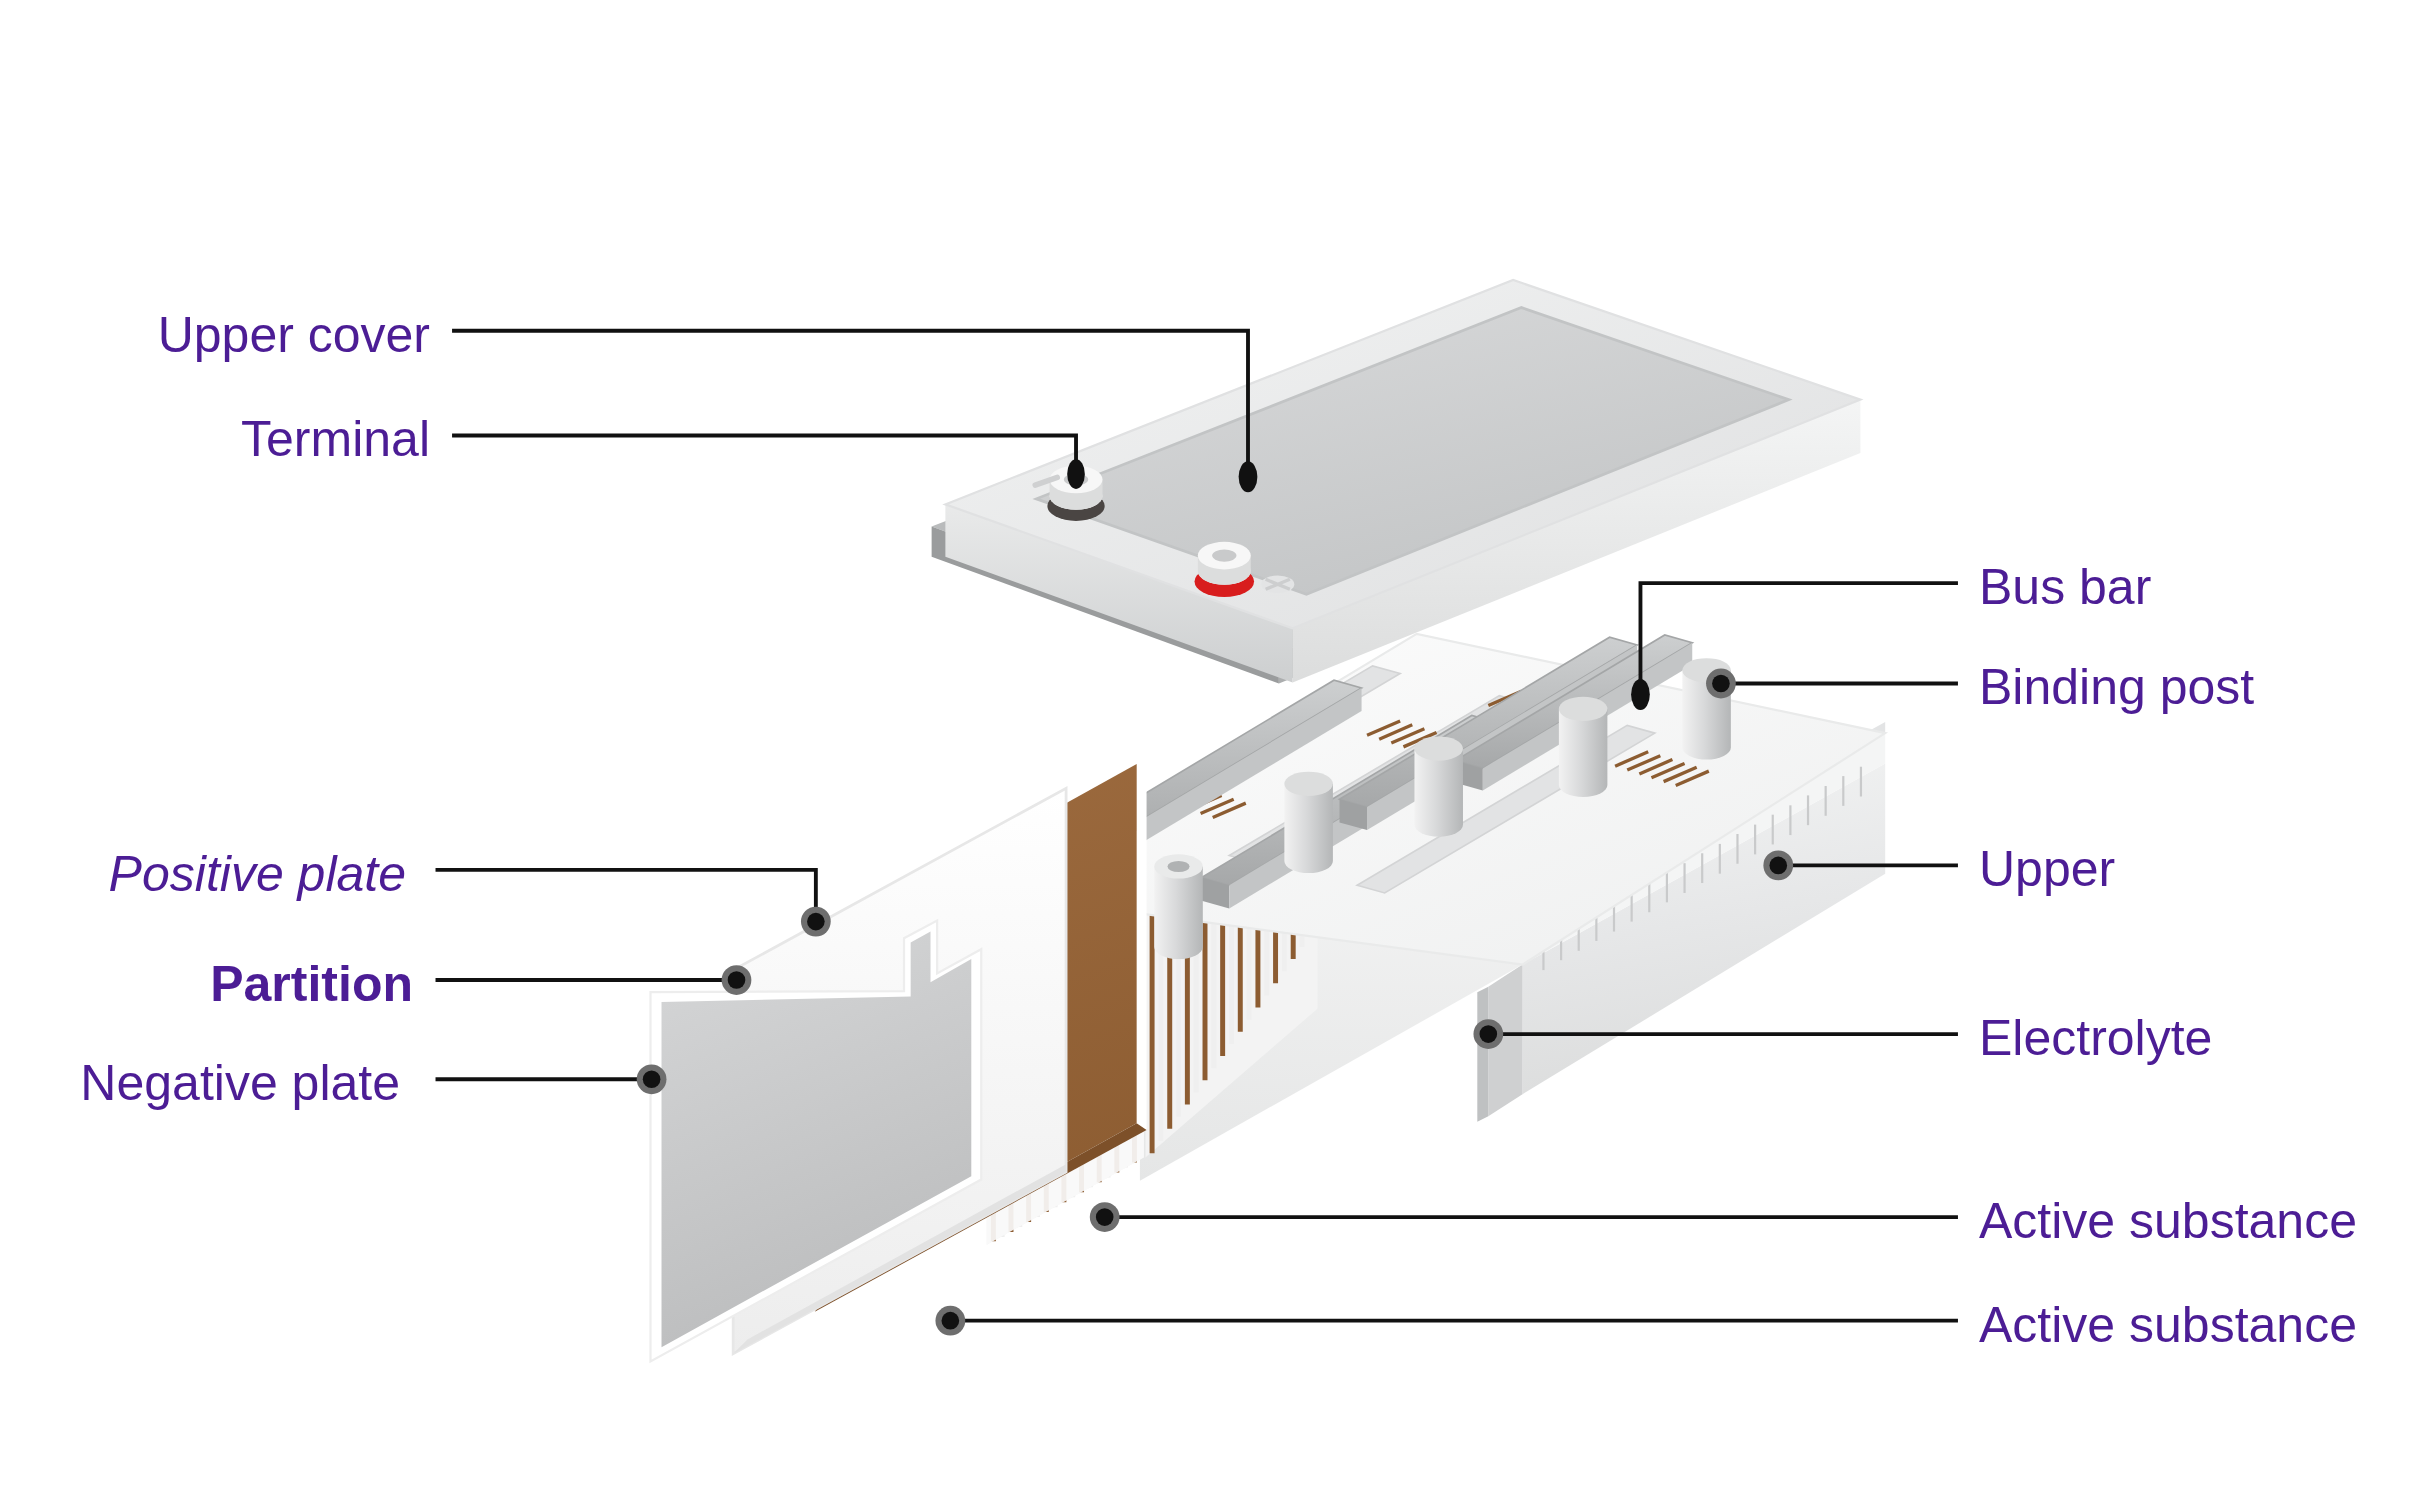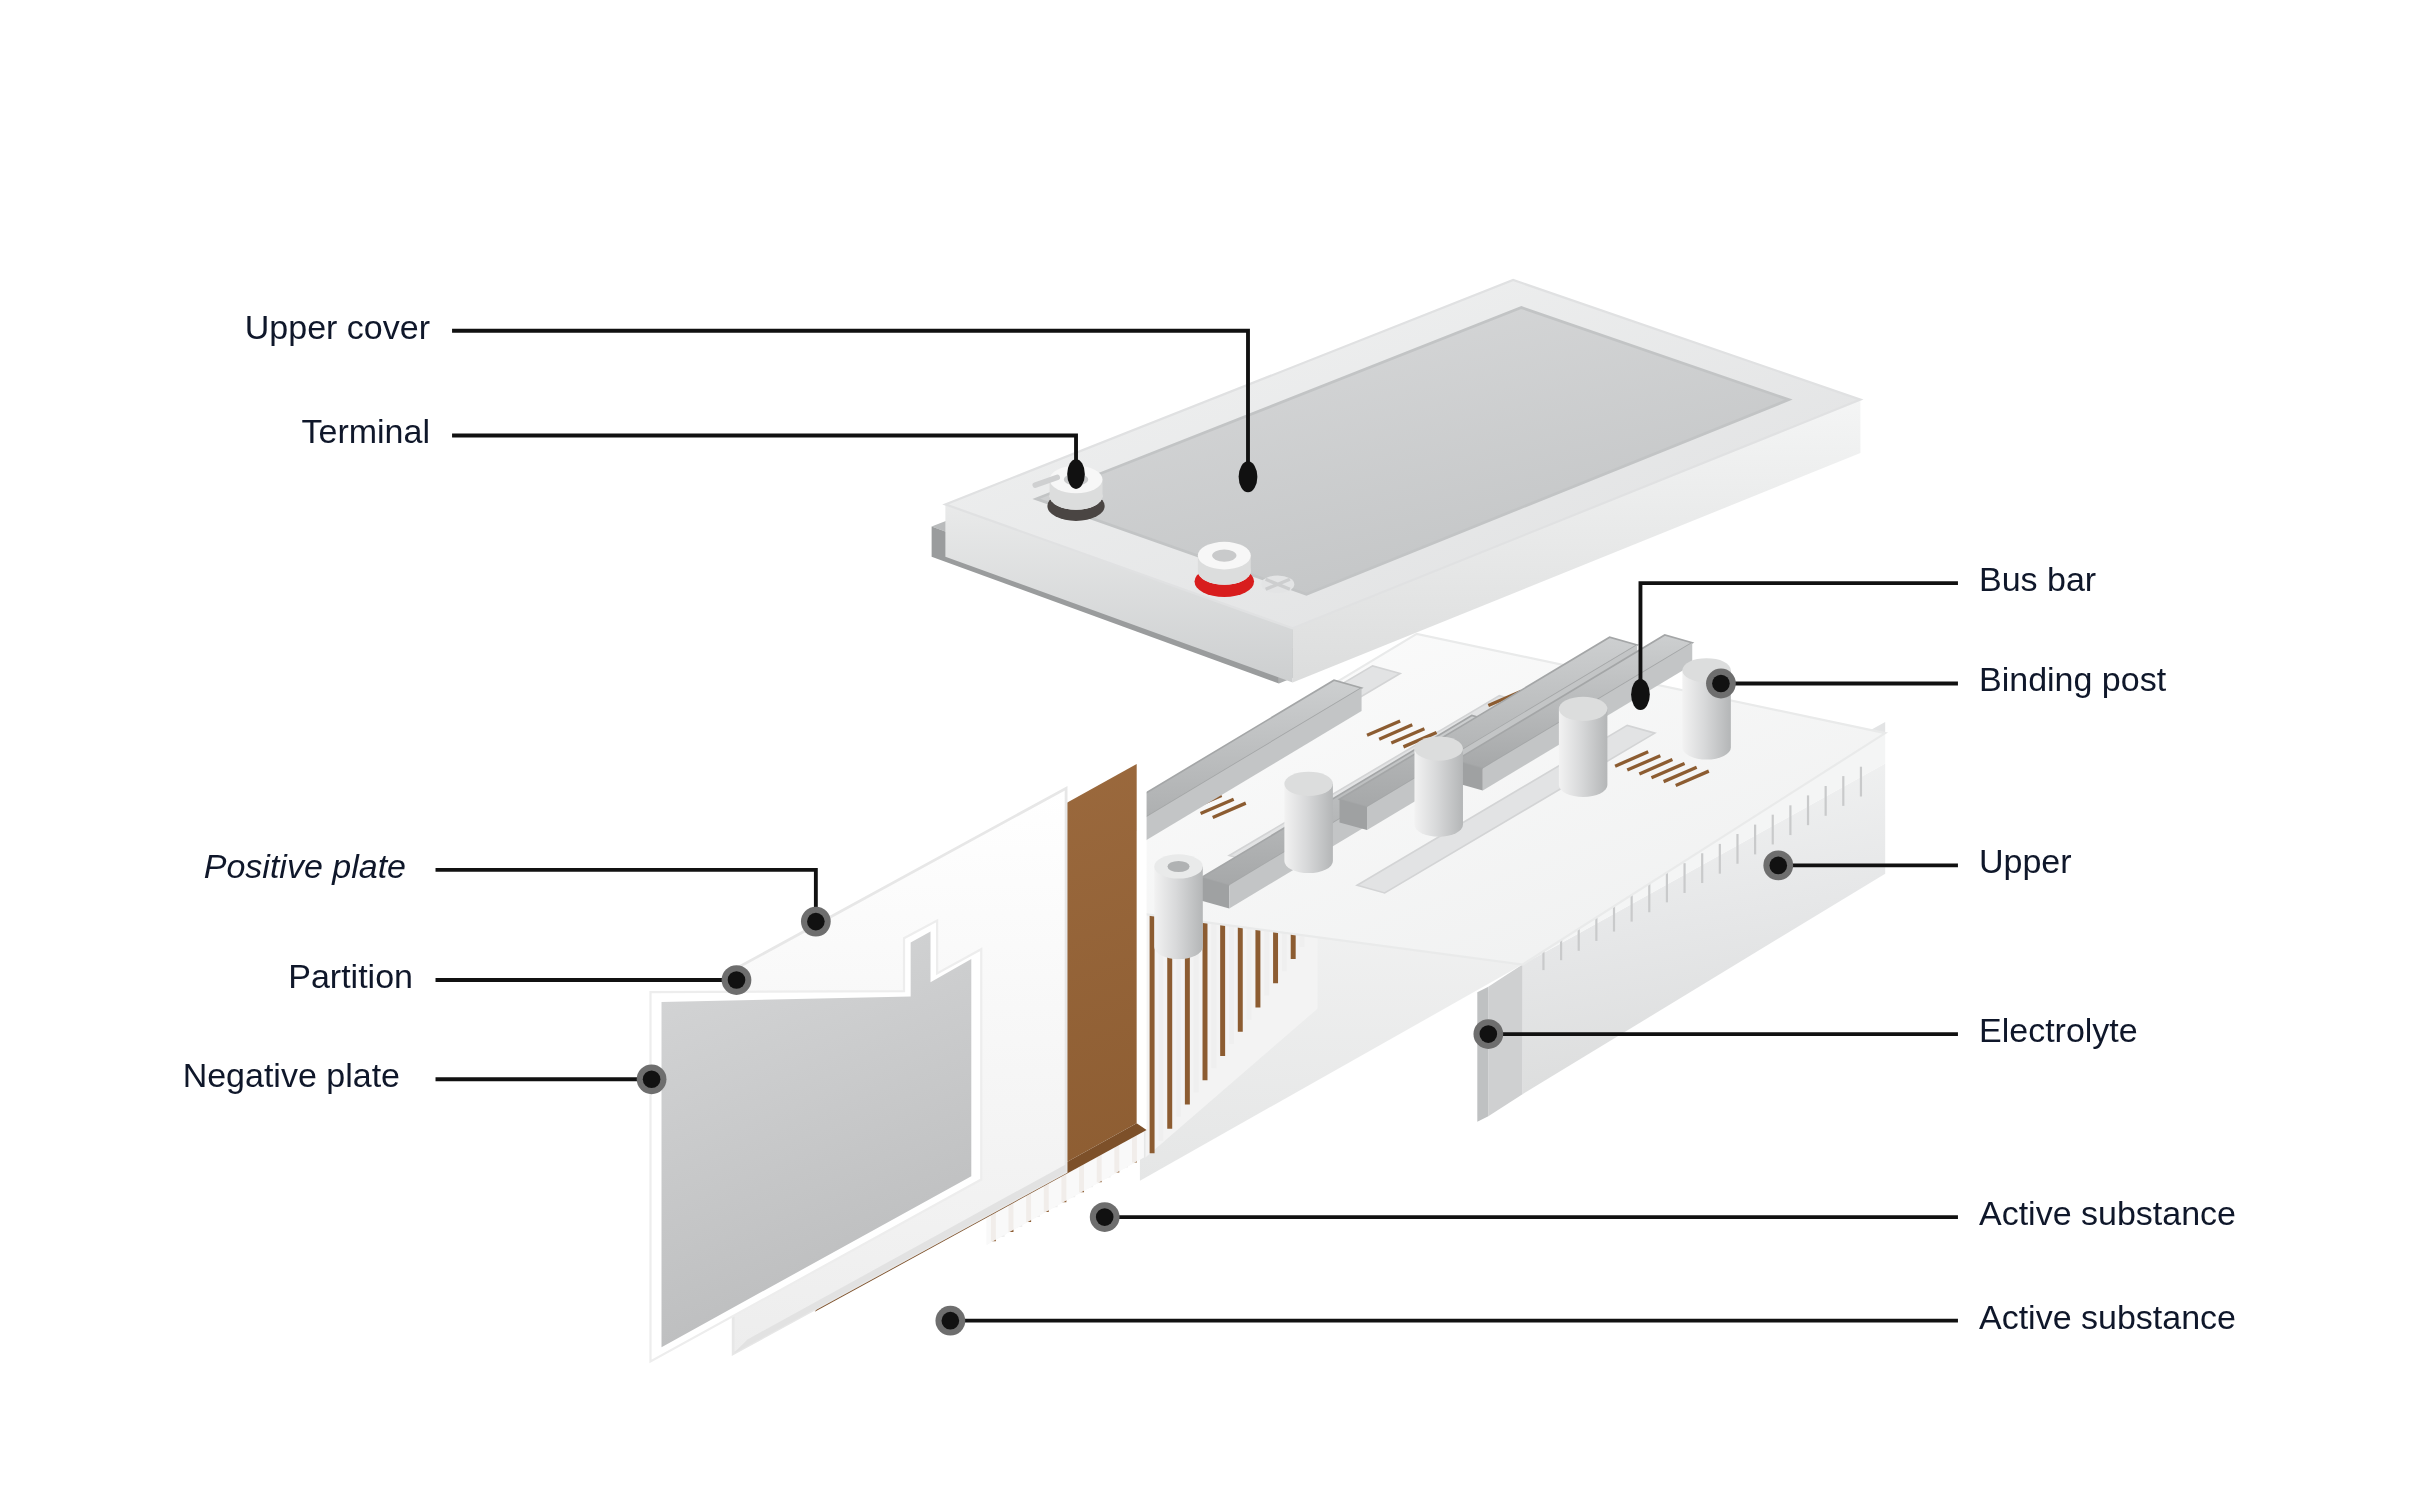--- a/index.html
+++ b/index.html
@@ -8,21 +8,21 @@
     font-family:"Liberation Sans","DejaVu Sans",sans-serif;
     overflow:hidden;position:relative;
   }
   #stage{position:absolute;inset:0;width:2426px;height:1507px;background:#fff;}
   #title{
     position:absolute;left:0;top:55px;width:2426px;text-align:center;
     font-size:83px;letter-spacing:0.6px;font-weight:400;line-height:1.1;
     color:#589683;
   }
   .lbl{
-    position:absolute;font-size:34px;color:#0f172a;white-space:nowrap;line-height:1;
+    position:absolute;font-size:50px;color:#4c1d95;white-space:nowrap;line-height:1;
   }
   .lbl.r{text-align:right;}
   .lbl.l{text-align:left;}
   svg#art{position:absolute;left:0;top:0;width:2426px;height:1507px;}
   .lead{stroke:#111;stroke-width:7;fill:none;stroke-linecap:butt;}
   .dotring{fill:#6e6e6e;}
   .dotcore{fill:#111;}
 </style>
 </head>
 <body>
@@ -388,21 +388,21 @@
       <g>
           <circle cx="1724" cy="2396" r="27" class="dotring"></circle>
           <circle cx="1724" cy="2396" r="16" class="dotcore"></circle>
         </g>
     </g>
   </svg>
 
   <div class="lbl r" style="left:99px;top:310px;width:331px;">Upper cover</div>
   <div class="lbl r" style="left:99px;top:414px;width:331px;">Terminal</div>
   <div class="lbl r" style="left:70px;top:849px;width:336px;font-style:italic;">Positive plate</div>
-  <div class="lbl r" style="left:77px;top:959px;width:336px;">Partition</div>
+  <div class="lbl r" style="left:77px;top:959px;width:336px;font-weight:bold;">Partition</div>
   <div class="lbl r" style="left:64px;top:1058px;width:336px;">Negative plate</div>
 
   <div class="lbl l" style="left:1979px;top:562px;">Bus bar</div>
   <div class="lbl l" style="left:1979px;top:662px;text-align:center;">Binding post</div>
   <div class="lbl l" style="left:1979px;top:844px;">Upper</div>
   <div class="lbl l" style="left:1979px;top:1013px;">Electrolyte</div>
   <div class="lbl l" style="left:1979px;top:1196px;">Active substance</div>
   <div class="lbl l" style="left:1979px;top:1300px;">Active substance</div>
 
 </div>

